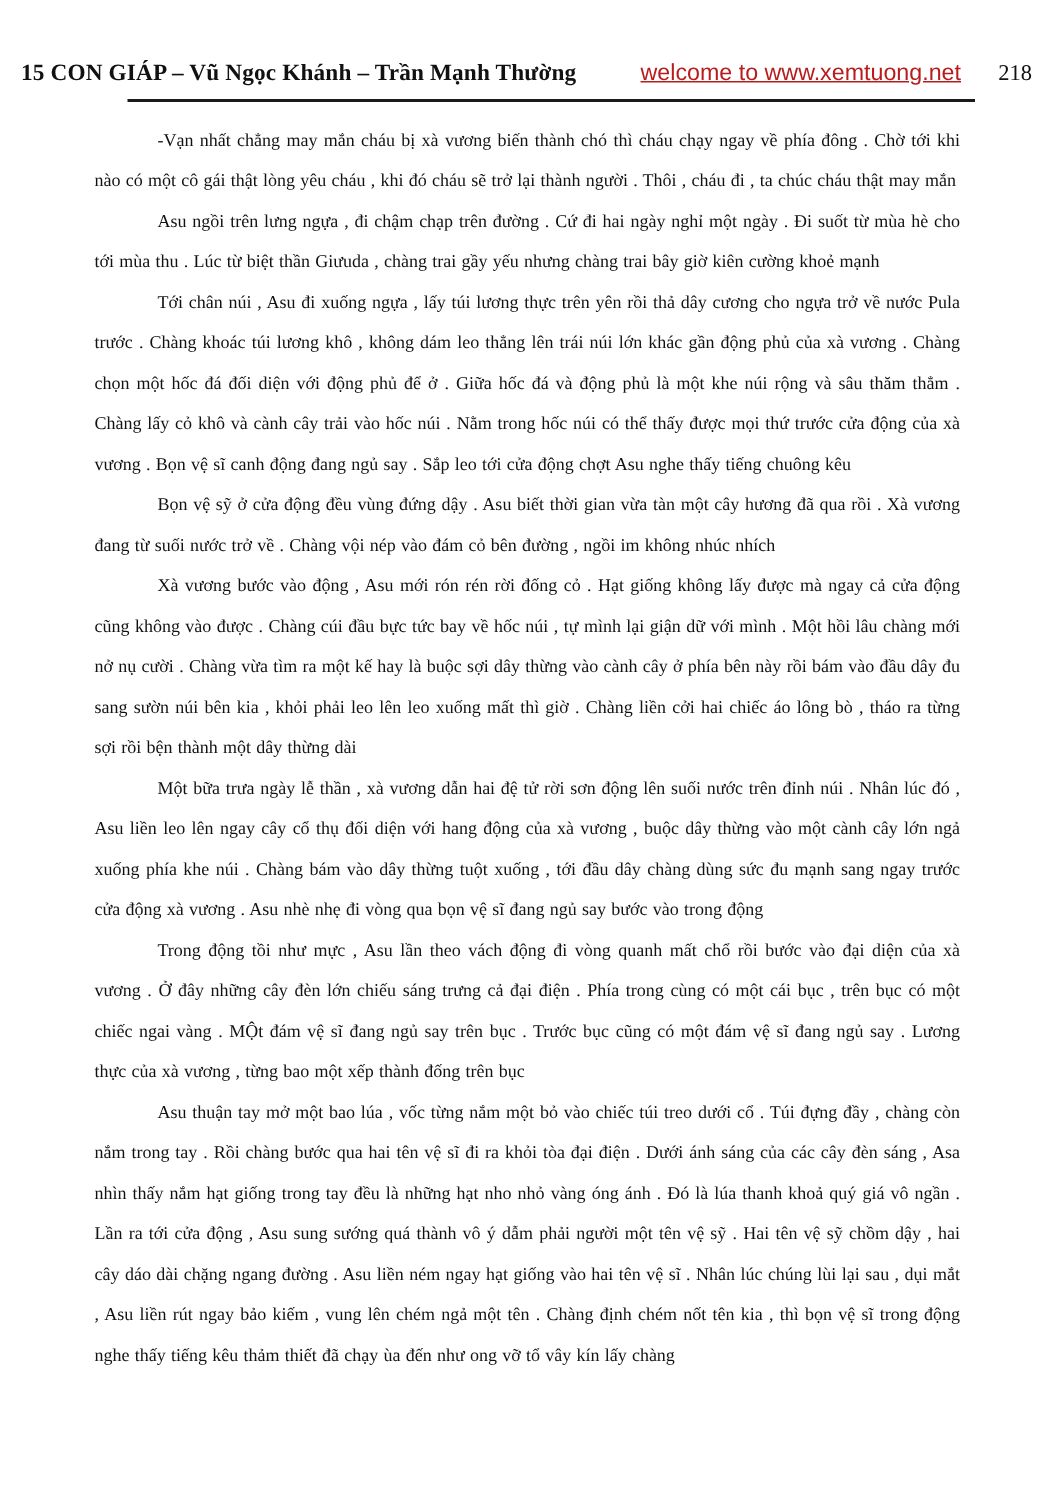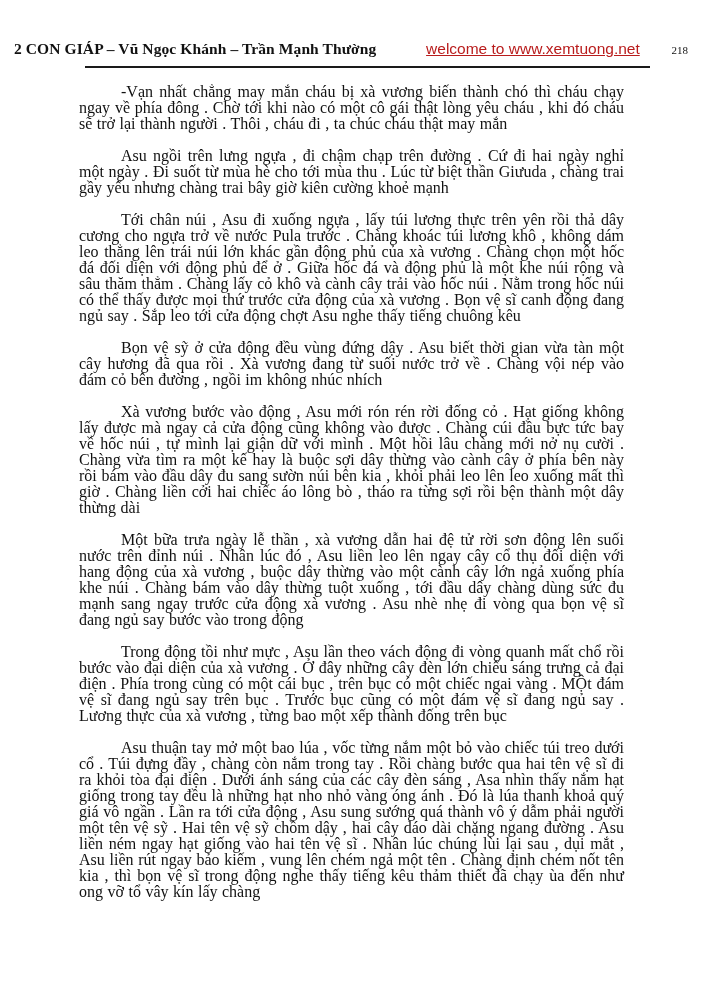--- a/index.html
+++ b/index.html
@@ -34,47 +34,47 @@
     text-align: center;
     font-family: "Liberation Sans", sans-serif;
     font-size: 15.5px;
     color: #b91c1c;
     text-decoration: underline;
     white-space: nowrap;
     padding-left: 40px;
   }
   .header-page-num {
     font-family: "Liberation Serif", serif;
-    font-size: 11px;
+    font-size: 15px;
     padding-left: 22px;
     white-space: nowrap;
   }
   .header-rule {
     border: none;
     border-top: 2px solid #1a1a1a;
     margin: 8px 52px 0 85px;
   }
   .body-text {
     margin: 12px 62px 0 63px;
     text-align: justify;
   }
   .body-text p {
-    margin: 16px;
-    font-size: 16px;
-    line-height: 16px;
+    margin: 0;
+    font-size: 12px;
+    line-height: 27px;
     text-indent: 42px;
     word-spacing: 0.5px;
   }
 </style>
 </head>
 <body>
 
 <div class="page">
   <header class="page-header">
-    <div class="header-title">2 CON GIÁP – Vũ Ngọc Khánh – Trần Mạnh Thường</div>
+    <div class="header-title">15 CON GIÁP – Vũ Ngọc Khánh – Trần Mạnh Thường</div>
     <a class="header-link">welcome to www.xemtuong.net</a>
     <div class="header-page-num">218</div>
   </header>
   <hr class="header-rule">
   <main class="body-text">
       <p>-Vạn nhất chẳng may mắn cháu bị xà vương biến thành chó thì cháu chạy ngay về phía đông . Chờ tới khi nào có một cô gái thật lòng yêu cháu , khi đó cháu sẽ trở lại thành người . Thôi , cháu đi , ta chúc cháu thật may mắn</p>
       <p>Asu ngồi trên lưng ngựa , đi chậm chạp trên đường . Cứ đi hai ngày nghỉ một ngày . Đi suốt từ mùa hè cho tới mùa thu . Lúc từ biệt thần Giưuda , chàng trai gầy yếu nhưng chàng trai bây giờ kiên cường khoẻ mạnh</p>
       <p>Tới chân núi , Asu đi xuống ngựa , lấy túi lương thực trên yên rồi thả dây cương cho ngựa trở về nước Pula trước . Chàng khoác túi lương khô , không dám leo thẳng lên trái núi lớn khác gần động phủ của xà vương . Chàng chọn một hốc đá đối diện với động phủ để ở . Giữa hốc đá và động phủ là một khe núi rộng và sâu thăm thẳm . Chàng lấy cỏ khô và cành cây trải vào hốc núi . Nằm trong hốc núi có thể thấy được mọi thứ trước cửa động của xà vương . Bọn vệ sĩ canh động đang ngủ say . Sắp leo tới cửa động chợt Asu nghe thấy tiếng chuông kêu</p>
       <p>Bọn vệ sỹ ở cửa động đều vùng đứng dậy . Asu biết thời gian vừa tàn một cây hương đã qua rồi . Xà vương đang từ suối nước trở về . Chàng vội nép vào đám cỏ bên đường , ngồi im không nhúc nhích</p>
       <p>Xà vương bước vào động , Asu mới rón rén rời đống cỏ . Hạt giống không lấy được mà ngay cả cửa động cũng không vào được . Chàng cúi đầu bực tức bay về hốc núi , tự mình lại giận dữ với mình . Một hồi lâu chàng mới nở nụ cười . Chàng vừa tìm ra một kế hay là buộc sợi dây thừng vào cành cây ở phía bên này rồi bám vào đầu dây đu sang sườn núi bên kia , khỏi phải leo lên leo xuống mất thì giờ . Chàng liền cởi hai chiếc áo lông bò , tháo ra từng sợi rồi bện thành một dây thừng dài</p>

